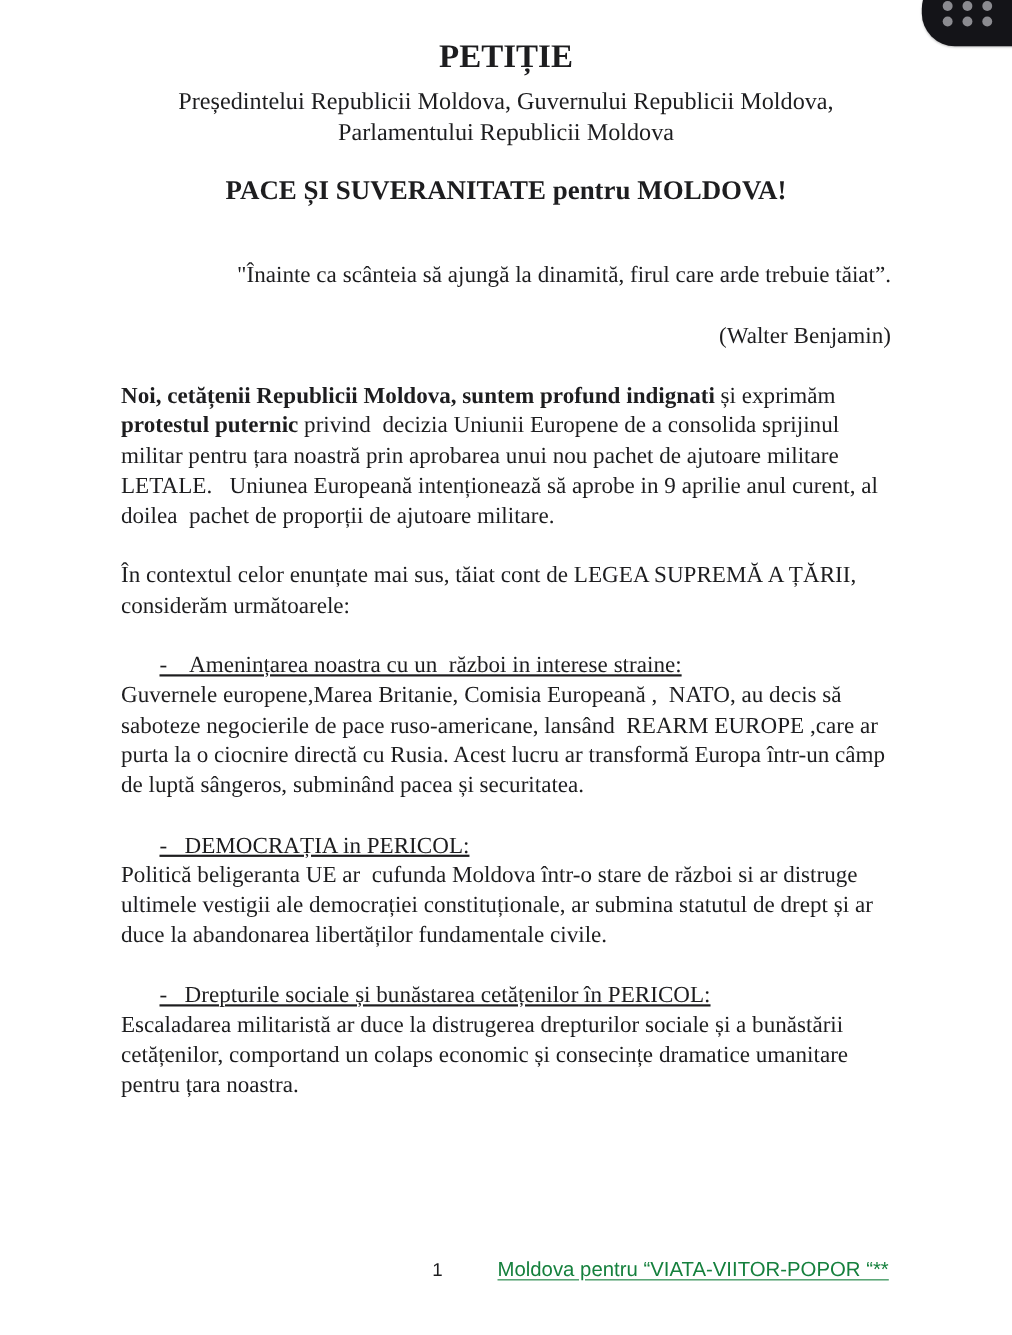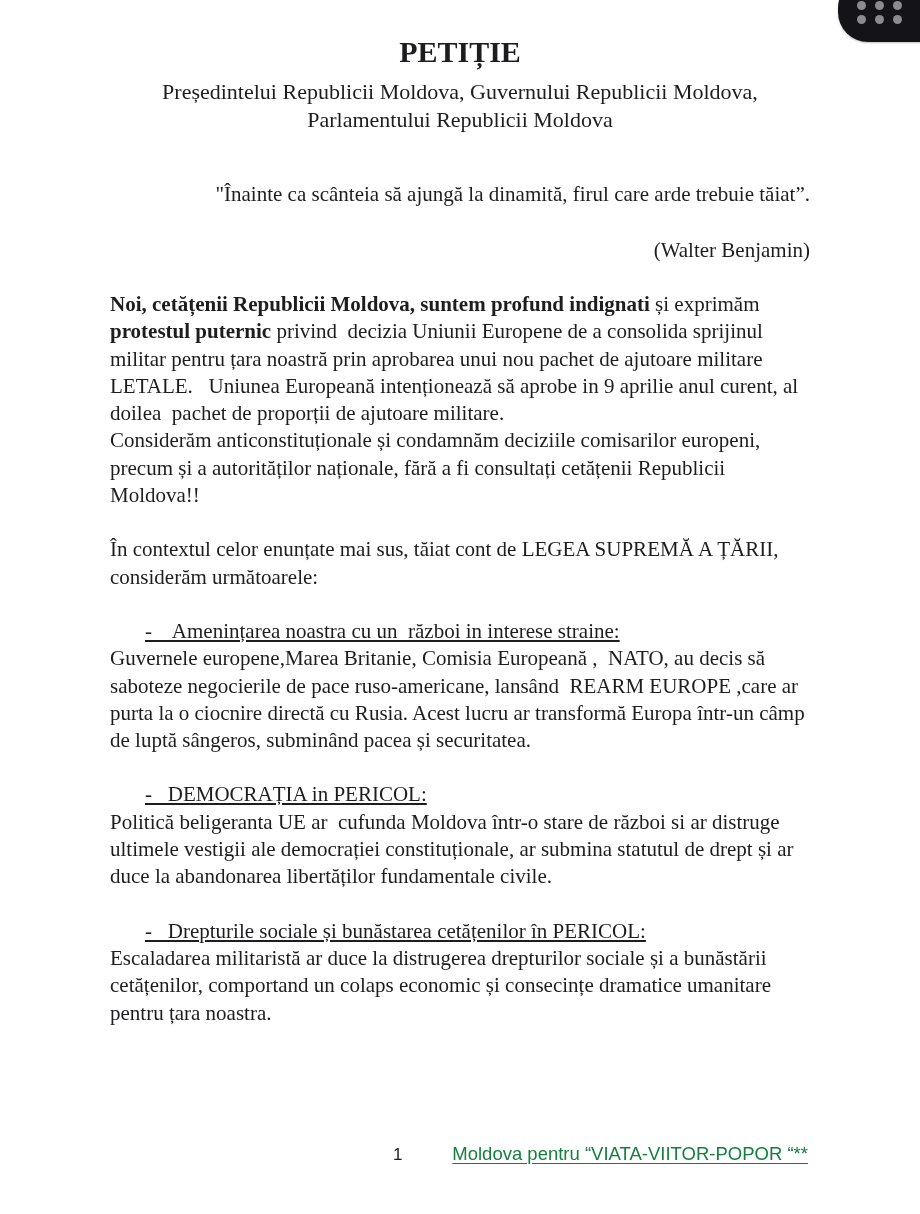--- a/index.html
+++ b/index.html
@@ -73,28 +73,28 @@
     </span>
   </div>
 
   <div class="doc">
 
     <div class="title">PETIȚIE</div>
 
     <div class="addressees">Președintelui Republicii Moldova, Guvernului Republicii Moldova,
 Parlamentului Republicii Moldova</div>
 
+    <div class="heading">PACE ȘI SUVERANITATE pentru MOLDOVA!</div>
 
     <div class="quote"><span>"Înainte ca scânteia să ajungă la dinamită, firul care arde trebuie tăiat”.</span><br>
       <span>(Walter Benjamin)</span>
     </div>
 
     <div class="para"><span class="bold">Noi, cetățenii Republicii Moldova, suntem profund indignati</span><span> și exprimăm </span><span class="bold">protestul puternic</span><span> privind  decizia Uniunii Europene de a consolida sprijinul militar pentru țara noastră prin aprobarea unui nou pachet de ajutoare militare LETALE.   Uniunea Europeană intenționează să aprobe in 9 aprilie anul curent, al doilea  pachet de proporții de ajutoare militare.</span></div>
 
-    <div class="para-cont">Considerăm anticonstituționale și condamnăm deciziile comisarilor europeni, precum și a autorităților naționale, fără a fi consultați cetățenii Republicii Moldova!!</div>
 
     <div class="para">În contextul celor enunțate mai sus, tăiat cont de LEGEA SUPREMĂ A ȚĂRII, considerăm următoarele:</div>
 
     <div>
       <div class="item-head">-    Amenințarea noastra cu un  război in interese straine:</div>
       <div class="item-body">Guvernele europene,Marea Britanie, Comisia Europeană ,  NATO, au decis să saboteze negocierile de pace ruso-americane, lansând  REARM EUROPE ,care ar  purta la o ciocnire directă cu Rusia. Acest lucru ar transformă Europa într-un câmp de luptă sângeros, subminând pacea și securitatea.</div>
     </div>
 
     <div>
       <div class="item-head">-   DEMOCRAȚIA in PERICOL:</div>

